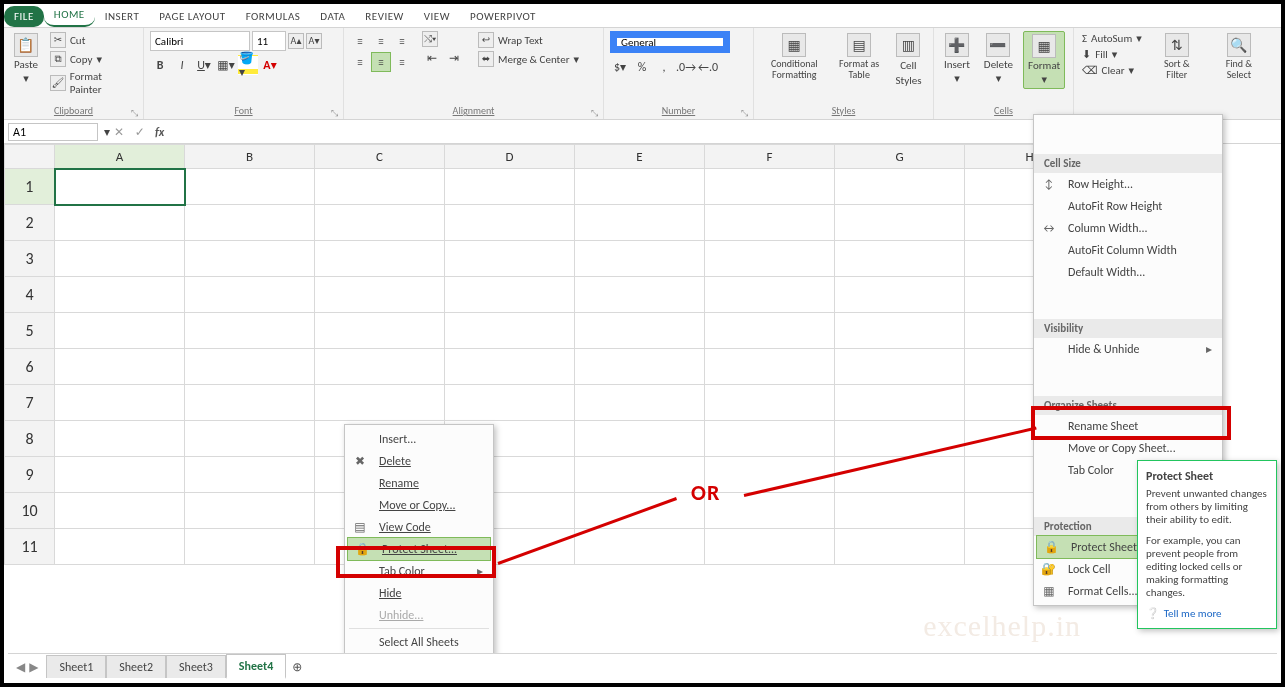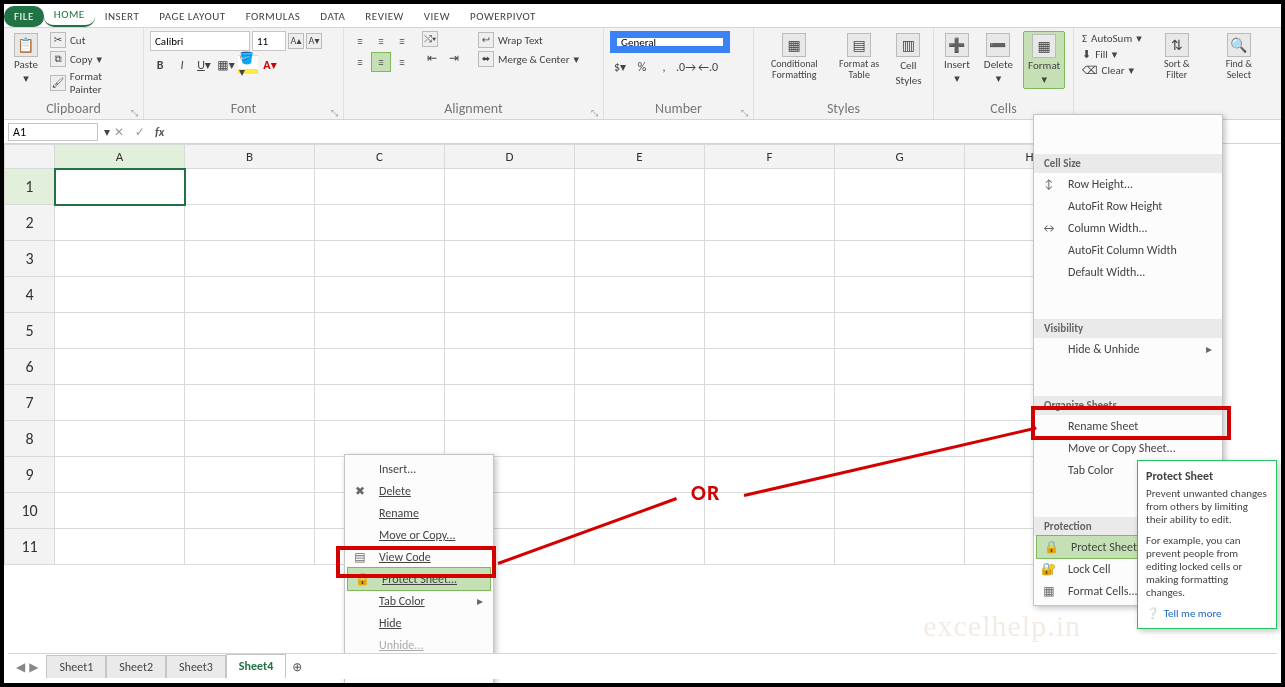--- a/index.html
+++ b/index.html
@@ -6,21 +6,21 @@
   body { margin:0; background:#fff; border:4px solid #000; width:1285px; height:687px; position:relative; overflow:hidden; font-size:12px; color:#444;}
   
   .tabs { display:flex; height:24px; background:#fff; align-items:flex-end; border-bottom:1px solid #d4d4d4;}
   .tab { padding:4px 10px; font-size:11px; color:#444; letter-spacing:0.5px; cursor:pointer;border-radius:10px;}
   .tab.file { background:#217346; color:#fff; font-weight:normal;}
   .tab.active { color:#217346; border-bottom:2px solid #217346;}
   
   .ribbon { display:flex; height:92px; background:#f3f3f3; border-bottom:1px solid #d4d4d4; }
   .group { border-right:1px solid #e0e0e0; padding:3px 6px 0 6px; display:flex; flex-direction:column; justify-content:space-between; position:relative;}
   .group-body { display:flex; gap:6px; align-items:flex-start; flex:1;}
-  .group-label { text-align:center; font-size:14px; color:#777; padding:2px 0;}
+  .group-label { text-align:center; font-size:10px; color:#777; padding:2px 0;text-decoration:underline;}
   .dlg-launcher { position:absolute; right:2px; bottom:2px; width:10px; height:10px; font-size:9px; color:#888;}
   .bigbtn { display:flex; flex-direction:column; align-items:center; gap:1px; padding:2px 4px; font-size:11px; text-align:center; cursor:pointer;}
   .bigbtn .ic { width:24px; height:24px; background:#e8e8e8; border:1px solid #bbb; display:flex;align-items:center;justify-content:center;font-size:14px;}
   .bigbtn.format { background:#c5e0b4; border:1px solid #7fba5a; border-radius:2px;}
   .smallrow { display:flex; align-items:center; gap:4px; font-size:11px; padding:1px 2px; cursor:pointer;}
   .col { display:flex; flex-direction:column; gap:1px;}
   .ic16 { display:inline-block; width:16px; height:16px; background:#eee; border:1px solid #bbb; font-size:10px; line-height:14px; text-align:center;}
   .fontbox { display:flex; gap:2px; align-items:center;}
   .fontbox input { height:20px; font-size:11px; border:1px solid #c5c5c5; padding:8px 4px;}
   .btnrow { display:flex; gap:2px;}
@@ -53,21 +53,21 @@
   .sheettab.active{background:#fff;color:#217346;font-weight:bold;border-bottom:2px solid #fff;}
   .addsheet{margin-left:6px;color:#555;}
   
   .menu { position:absolute; background:#fcfcfc; border:1px solid #c5c5c5; box-shadow:2px 2px 6px rgba(0,0,0,0.25); padding:3px 0; font-size:12px;}
   .menu .mitem { padding:4px 10px 4px 34px; display:flex; align-items:center; position:relative; white-space:nowrap; cursor:pointer;}
   .menu .mitem .micon{position:absolute;left:6px;width:18px;height:18px;display:flex;align-items:center;justify-content:center;font-size:12px;color:#666;}
   .menu .mitem .arrow{margin-left:auto; padding-left:20px; color:#666;}
   .menu .mhdr { background:#eaeaea; padding:3px 10px; font-weight:bold; color:#666; font-size:11px;margin-top:36px;}
   .menu .mitem.hl { background:#c5e0b4; border:1px solid #7fba5a; margin:-1px 2px;}
   .menu .msep { height:1px; background:#e0e0e0; margin:2px 4px;}
-  .menu.ctx { left:340px; top:420px; width:150px;margin-top:30px;}
+  .menu.ctx { left:340px; top:420px; width:150px;}
   .menu.fmt { right:58px; top:110px; width:190px;}
   
   .redbox { position:absolute; border:4px solid #d40000; pointer-events:none;}
   .red1 { left:332px; top:542px; width:160px; height:32px;}
   .red2 { right:50px; top:402px; width:200px; height:34px;}
   .orlabel { position:absolute; left:687px; top:475px; color:#d40000; font-size:22px; font-weight:bold; letter-spacing:1px;}
   .line { position:absolute; background:#d40000; height:3px; transform-origin:left center;}
   
   .tooltip { position:absolute; right:4px; top:456px; width:140px; background:#fff; border:1px solid #22c55e; box-shadow:2px 2px 6px rgba(0,0,0,0.25); padding:8px; font-size:11px; color:#444;}
   .tooltip .tt-title{font-weight:bold; margin-bottom:4px; font-size:12px;}

